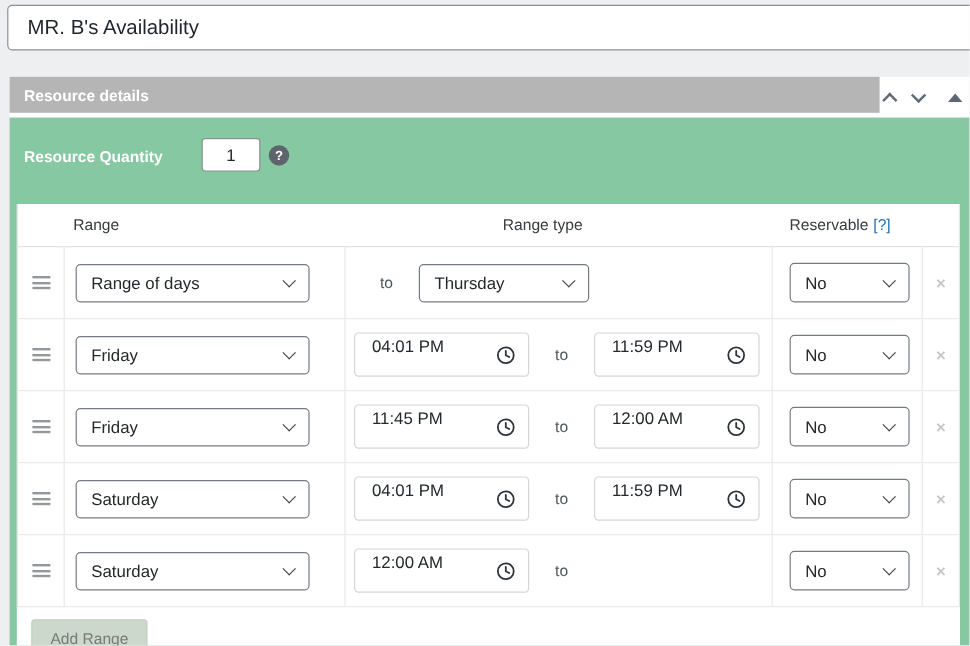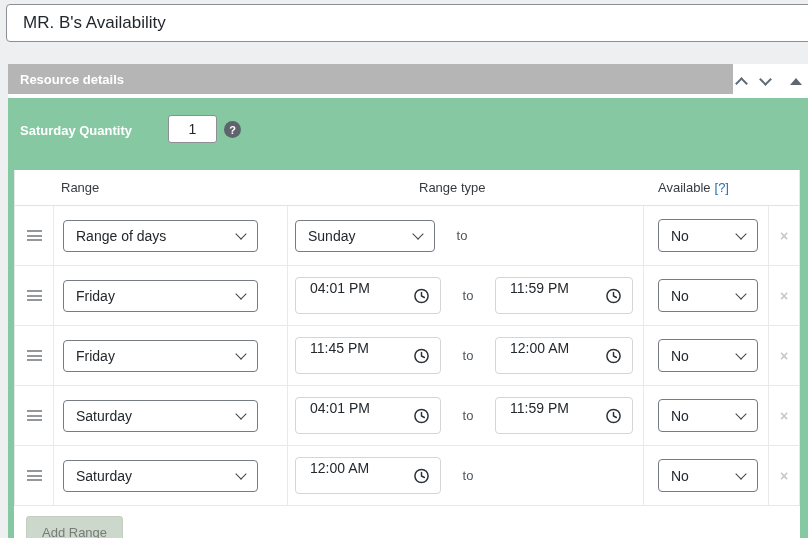--- a/index.html
+++ b/index.html
@@ -118,58 +118,58 @@
     </button>
     <button class="pb-btn btn-down">
       <span class="chev-ud down"></span>
     </button>
     <button class="pb-btn btn-tog">
       <span class="tri-up"></span>
     </button>
   </div>
 
   <div class="pb-body">
-    <span class="qty-label">Saturday Quantity</span>
+    <span class="qty-label">Resource Quantity</span>
     <input class="qty-input" value="1" style="">
     <span class="help-tip">?</span>
 
     <div class="table-wrap">
       <div class="grid">
 
         <div class="thead">
           <div class="cell c-handle"></div>
           <div class="cell c-range">
             <span>Range</span>
           </div>
           <div class="cell c-type">
             <span>Range type</span>
           </div>
           <div class="cell c-res">
-            <span>Available</span>
+            <span>Reservable</span>
             <a class="h-help">[?]</a>
           </div>
           <div class="cell c-x"></div>
         </div>
 
         <div class="trow">
           <div class="cell c-handle">
               <span class="drag"></span>
             </div>
           <div class="cell c-type">
             <div class="wsel w-type">
               <span class="sval">Range of days</span>
               <span class="chev"></span>
             </div>
           </div>
           <div class="cell c-range">
-            <div class="wsel w-day">
-              <span class="sval">Sunday</span>
-              <span class="chev"></span>
-            </div>
-            <span class="tolabel">to</span>
+            <span class="tolabel">to</span>
+            <div class="wsel w-day2">
+              <span class="sval">Thursday</span>
+              <span class="chev"></span>
+            </div>
           </div>
           <div class="cell c-res">
             <div class="wsel w-res">
               <span class="sval">No</span>
               <span class="chev"></span>
             </div>
           </div>
           <div class="cell c-x">
               <span class="remove">×</span>
             </div>

